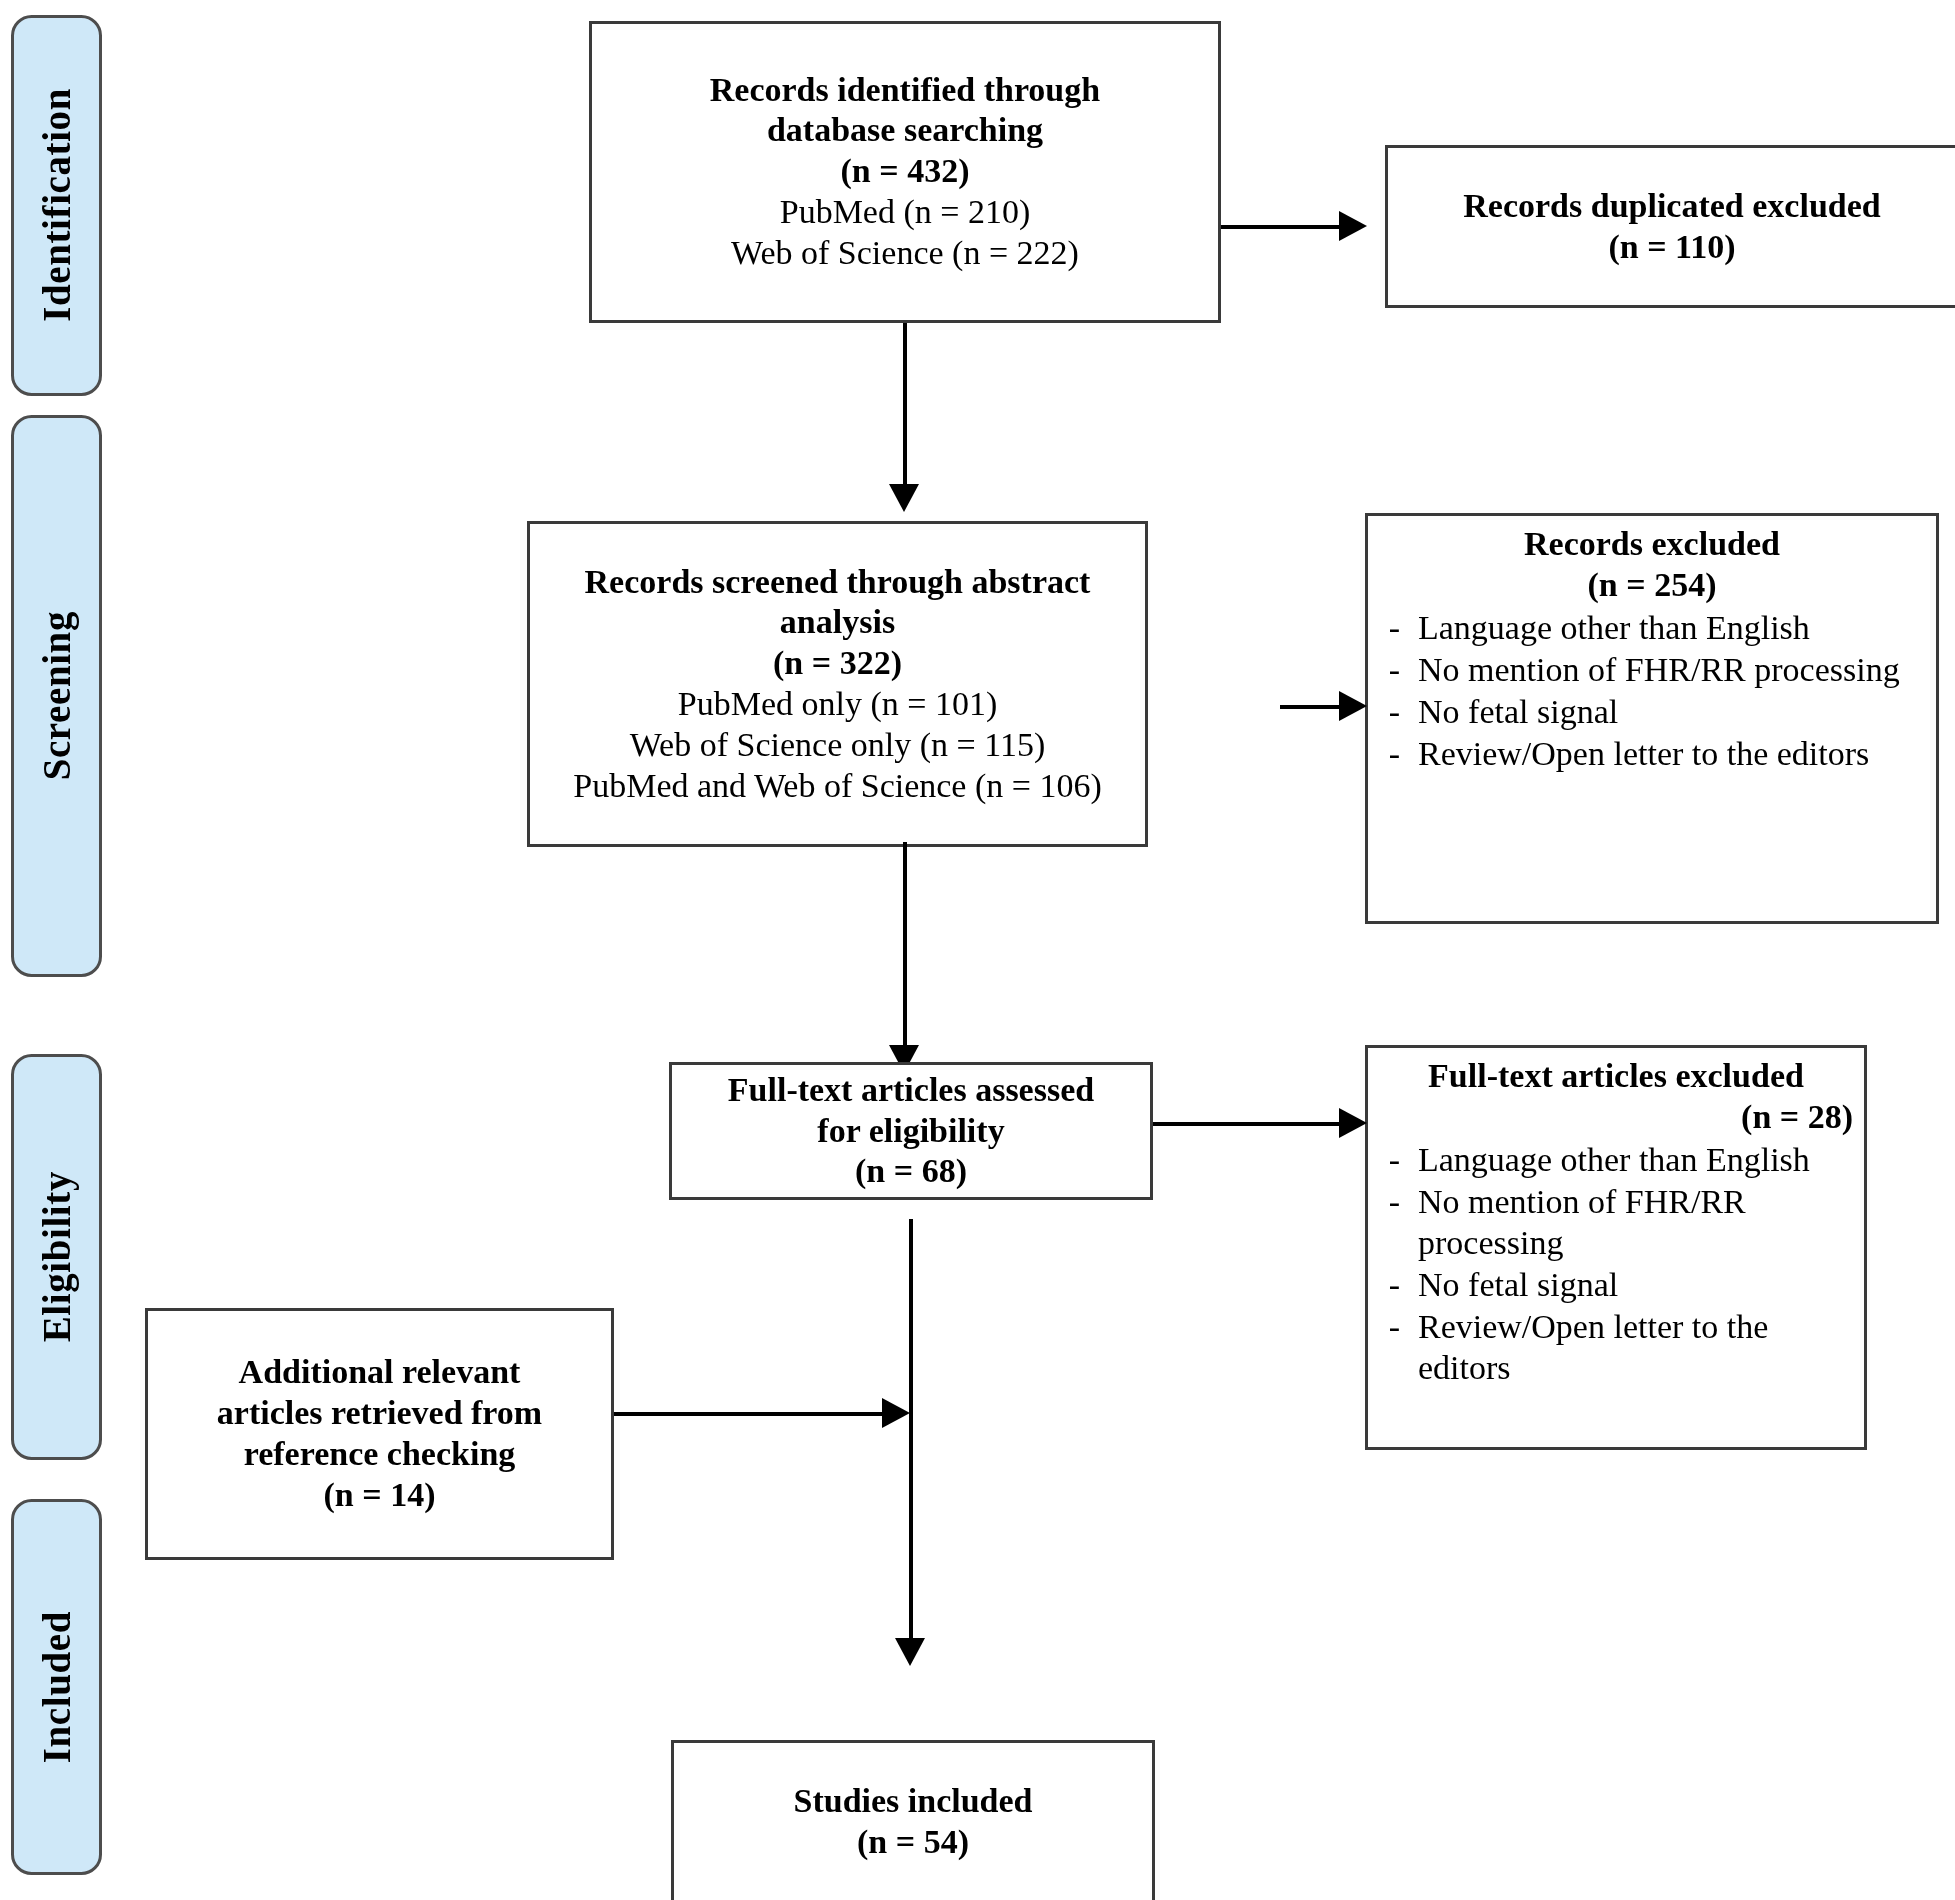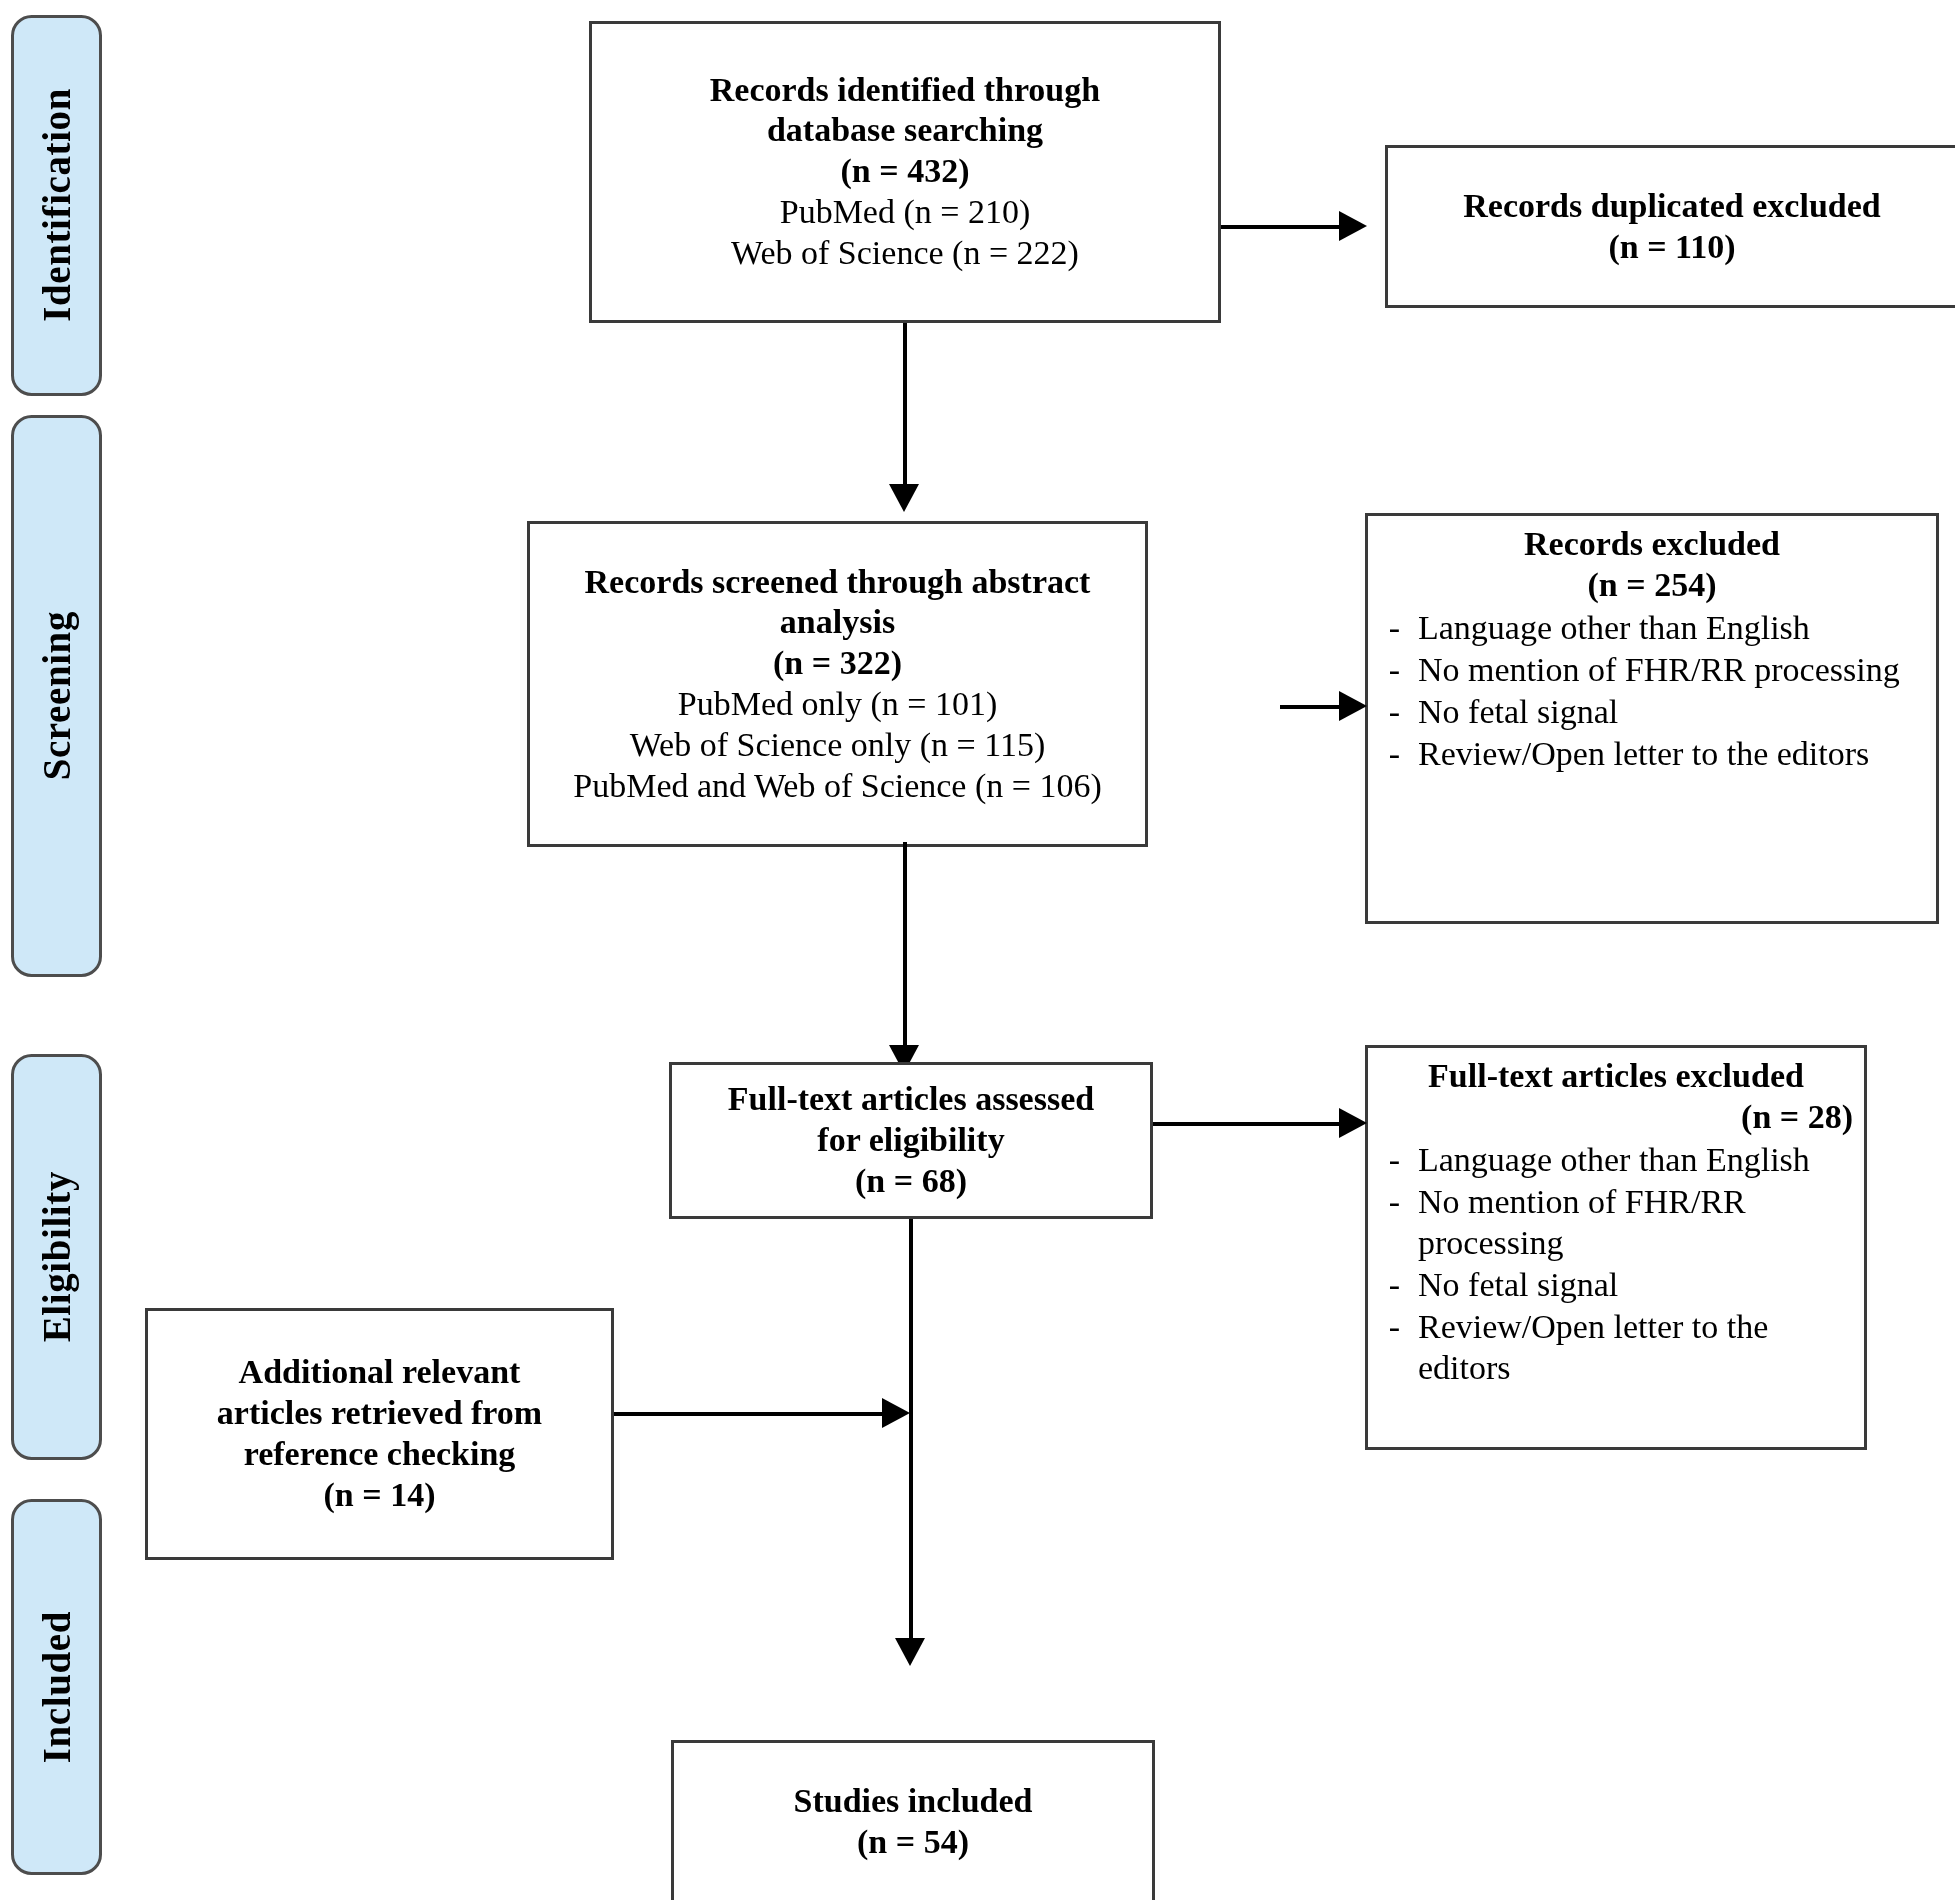--- a/index.html
+++ b/index.html
@@ -189,21 +189,21 @@
       </div>
     </div>
   </div>
 
   <div class="conn-h" style="left:1280px; top:705px; width:62px;"></div>
   <div class="arrow-right" style="left:1339px; top:691px;"></div>
 
   <div class="conn-v" style="left:903px; top:842px; width:3.6px; height:206px;"></div>
   <div class="arrow-down" style="left:889px; top:1045px;"></div>
 
-  <div class="flow-box" style="left:669px; top:1062px; width:484px; height:157px;">
+  <div class="flow-box" style="left:669px; top:1062px; width:484px; height:138px;">
     <div class="line bold">Full-text articles assessed</div>
     <div class="line bold">for eligibility</div>
     <div class="line bold">(n = 68)</div>
   </div>
 
   <div class="flow-box align-left-list" style="left:1365px; top:1045px; width:502px; height:405px;">
     <div class="line bold" style="width:100%;">Full-text articles excluded</div>
     <div class="line bold" style="width:100%;text-align:right;">(n = 28)</div>
     <div class="bullet-list">
       <div class="bullet-row">

